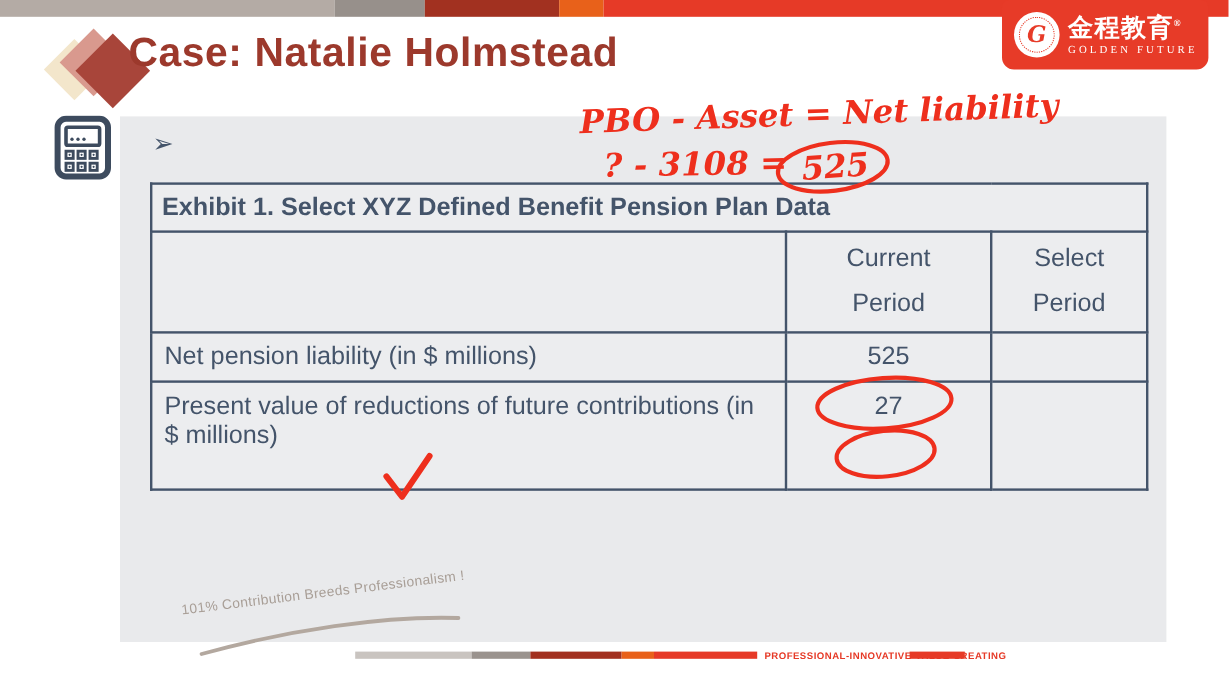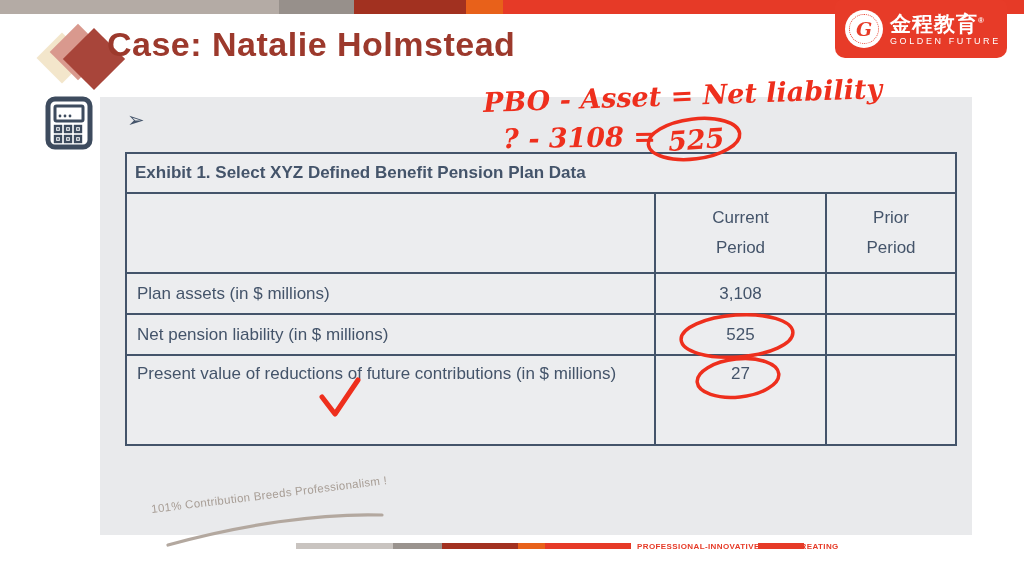--- a/index.html
+++ b/index.html
@@ -27,21 +27,21 @@
   .seal {
     width:38px; height:38px; border-radius:50%; background:#ffffff;
     display:flex; align-items:center; justify-content:center; flex:0 0 38px;
   }
   .seal-inner {
     width:30px; height:30px; border-radius:50%; border:1.5px dotted #e73b28;
     display:flex; align-items:center; justify-content:center;
     color:#e73b28; font-family:"DejaVu Serif", serif; font-style:italic;
     font-weight:bold; font-size:19px;
   }
-  .logo-text { margin-left:7px; line-height:1; }
+  .logo-text { margin-left:7px; line-height:1;font-family:Liberation Serif, serif; }
   .logo-cn { font-size:21px; font-weight:bold; letter-spacing:1px; white-space:nowrap; }
   .logo-reg { font-size:8px; vertical-align:super; }
   .logo-en { font-size:9px; letter-spacing:2.6px; margin-top:3px; white-space:nowrap;text-align:center; }
 
   
   .diamonds { position:absolute; left:36px; top:18px; width:96px; height:72px; }
   .diamond { position:absolute; transform:rotate(45deg); }
   .d-cream { left:8px;  top:22px; width:36px; height:36px; background:#f3e6cb; }
   .d-rose  { left:22px; top:14px; width:40px; height:40px; background:#d9998e; }
   .d-brick { left:36px; top:19px; width:44px; height:44px; background:#a8453a; }
@@ -59,21 +59,21 @@
     background:#e9eaec;
   }
   .bullet-arrow {
     position:absolute; left:127px; top:108px; font-size:21px; color:#44546a;
   }
 
   
   .exhibit {
     position:absolute; left:125px; top:152px; width:830px;
     border-collapse:collapse; table-layout:fixed;
-    color:#44546a; font-size:17px;
+    color:#44546a; font-size:21px;
   }
   .exhibit col.c1 { width:529px; }
   .exhibit col.c2 { width:171px; }
   .exhibit col.c3 { width:130px; }
   .exhibit td, .exhibit th {
     border:2px solid #44546a; background:#ecedef;
     padding:4px 10px; font-weight:normal;
   }
   .exhibit .title-cell {
     font-weight:bold; text-align:left; height:40px; padding-left:8px;
@@ -175,27 +175,22 @@
         <col class="c3">
       </colgroup>
     <tbody>
         <tr>
       <td class="title-cell" colspan="3">Exhibit 1. Select XYZ Defined Benefit Pension Plan Data</td>
     </tr>
     <tr>
       <td class="colhead"></td>
       <td class="colhead">Current
 Period</td>
-      <td class="colhead">Prior
+      <td class="colhead">Select
 Period</td>
-    </tr>
-    <tr>
-      <td class="rowlabel">Plan assets (in $ millions)</td>
-      <td class="val">3,108</td>
-      <td class="val"></td>
     </tr>
     <tr>
       <td class="rowlabel">Net pension liability (in $ millions)</td>
       <td class="val">525</td>
       <td class="val"></td>
     </tr>
     <tr>
       <td class="rowlabel tall">Present value of reductions of future contributions (in $ millions)</td>
       <td class="val tall">27</td>
       <td class="val tall"></td>

